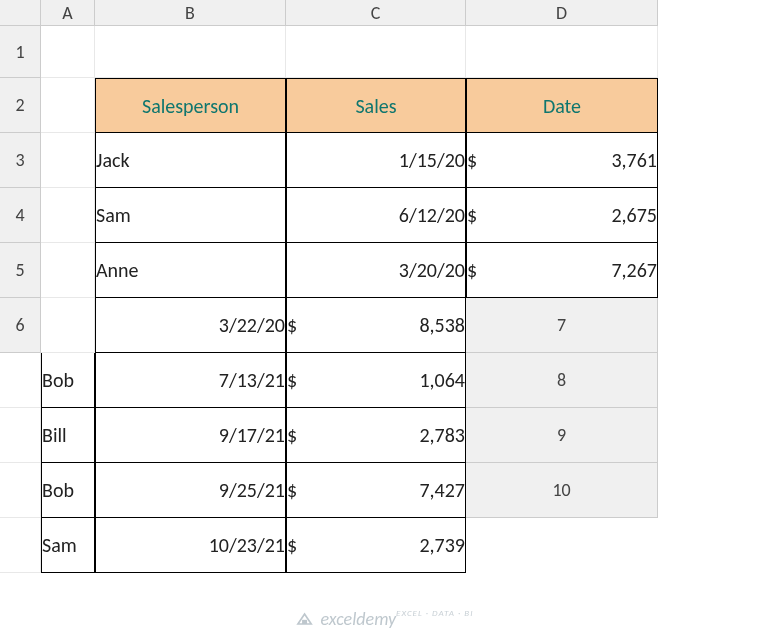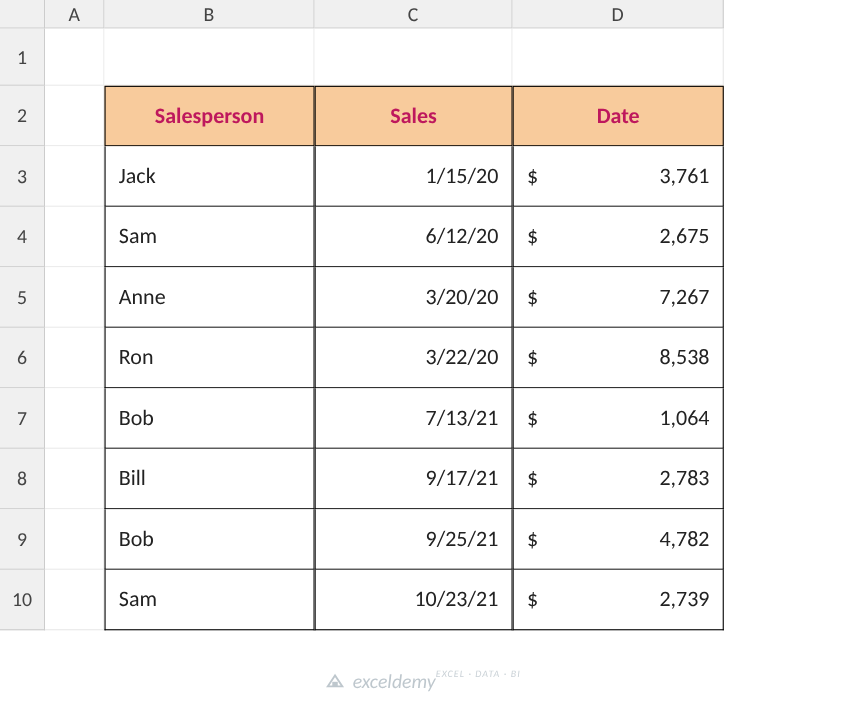--- a/index.html
+++ b/index.html
@@ -45,33 +45,33 @@
       font-size: 18px;
       color: #444;
     }
     .cell {
       background: #ffffff;
       border-right: 1px solid #e8e8e8;
       border-bottom: 1px solid #e8e8e8;
     }
     .data-header {
       background: #f8cb9c;
-      color: #be185d;
-      font-weight: bold;
+      color: #0f766e;
+      font-weight: normal;
       font-size: 20px;
       display: flex;
       align-items: center;
       justify-content: center;
       border: 1px solid #000;
     }
     .data-cell {
       background: #ffffff;
       font-size: 20px;
       color: #222;
-      padding: 0 12px;
+      padding: 0 0;
       display: flex;
       align-items: center;
       border-left: 1px solid #000;
       border-right: 1px solid #000;
       border-bottom: 1px solid #000;
     }
     .data-cell.left { justify-content: flex-start; }
     .data-cell.right { justify-content: flex-end; }
     .data-cell.currency {
       justify-content: space-between;
@@ -146,21 +146,20 @@
   <div class="cell"></div>
   <div class="data-cell left">Anne</div>
   <div class="data-cell right">3/20/20</div>
   <div class="data-cell currency">
       <span>$</span>
       <span>7,267</span>
     </div>
 
   <div class="row-header">6</div>
   <div class="cell"></div>
-  <div class="data-cell left">Ron</div>
   <div class="data-cell right">3/22/20</div>
   <div class="data-cell currency">
       <span>$</span>
       <span>8,538</span>
     </div>
 
   <div class="row-header">7</div>
   <div class="cell"></div>
   <div class="data-cell left">Bob</div>
   <div class="data-cell right">7/13/21</div>
@@ -177,21 +176,21 @@
       <span>$</span>
       <span>2,783</span>
     </div>
 
   <div class="row-header">9</div>
   <div class="cell"></div>
   <div class="data-cell left">Bob</div>
   <div class="data-cell right">9/25/21</div>
   <div class="data-cell currency">
       <span>$</span>
-      <span>4,782</span>
+      <span>7,427</span>
     </div>
 
   <div class="row-header">10</div>
   <div class="cell"></div>
   <div class="data-cell left">Sam</div>
   <div class="data-cell right">10/23/21</div>
   <div class="data-cell currency">
       <span>$</span>
       <span>2,739</span>
     </div>

